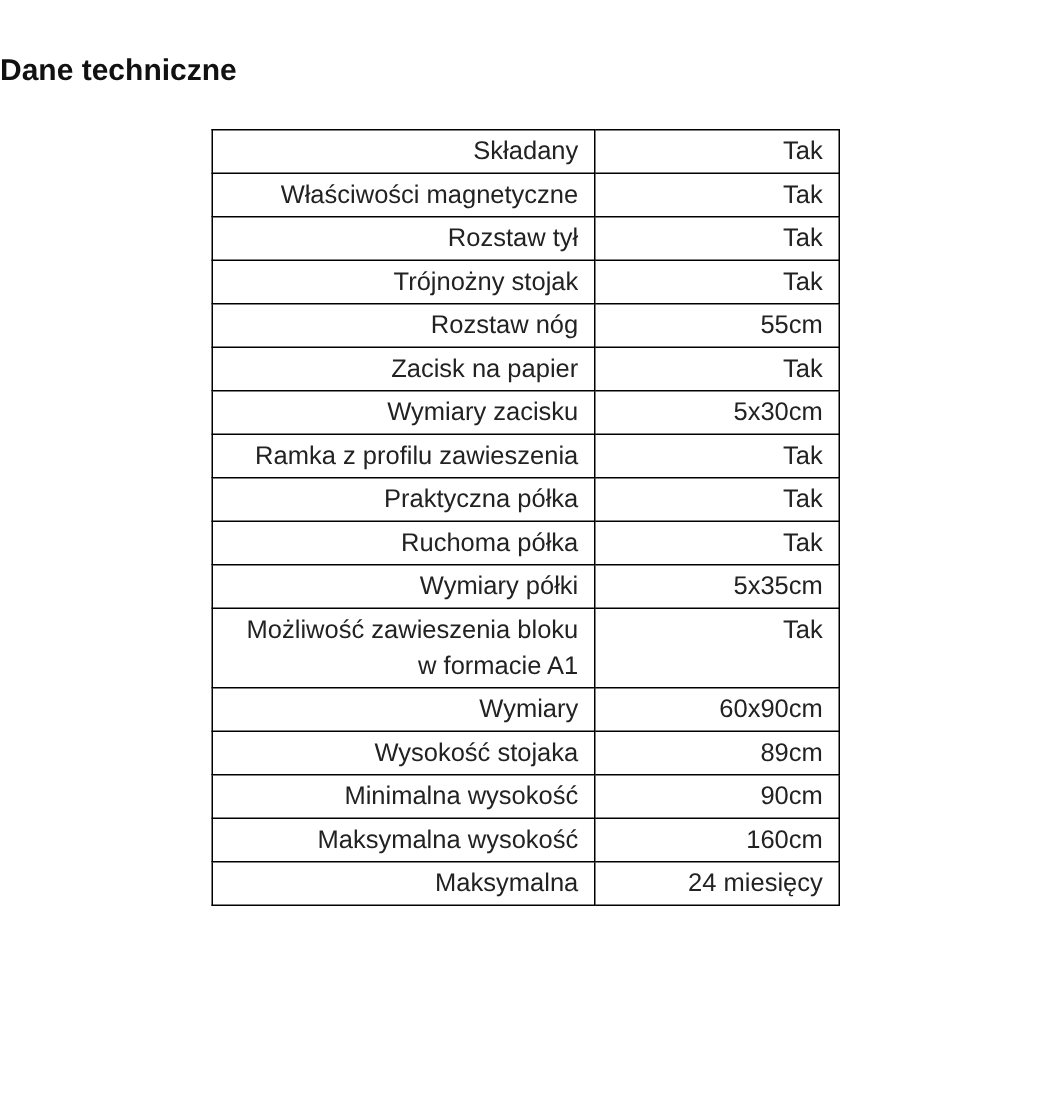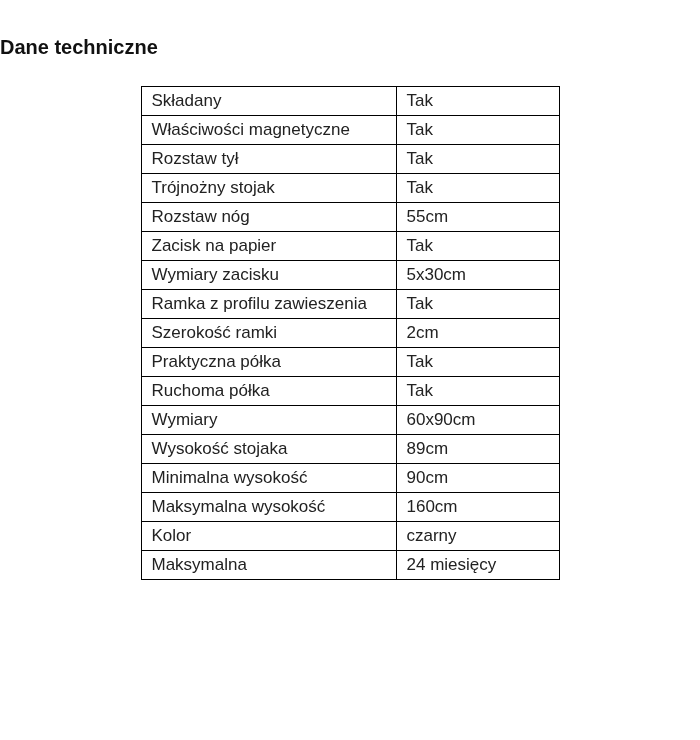--- a/index.html
+++ b/index.html
@@ -30,21 +30,21 @@
   }
   table.specs {
     width: 418px;
     margin: 25px auto 0 auto;
     border-collapse: collapse;
     table-layout: fixed;
   }
   table.specs td {
     border: 1.5px solid #000000;
     vertical-align: baseline;
-    text-align: left;
+    text-align: right;
     font-size: 17px;
     line-height: 24px;
     color: #222222;
     padding: 2px 10px;
     height: 24px;
     overflow-wrap: break-word;
   }
   table.specs col.c-label { width: 255px; }
   table.specs col.c-value { width: 163px; }
 </style>
@@ -86,50 +86,50 @@
         </tr>
         <tr>
           <td>Wymiary zacisku</td>
           <td>5x30cm</td>
         </tr>
         <tr>
           <td>Ramka z profilu zawieszenia</td>
           <td>Tak</td>
         </tr>
         <tr>
-          <td>Szerokość ramki</td>
-          <td>2cm</td>
-        </tr>
-        <tr>
           <td>Praktyczna półka</td>
           <td>Tak</td>
         </tr>
         <tr>
           <td>Ruchoma półka</td>
+          <td>Tak</td>
+        </tr>
+        <tr>
+          <td>Wymiary półki</td>
+          <td>5x35cm</td>
+        </tr>
+        <tr>
+          <td>Możliwość zawieszenia bloku w formacie A1</td>
           <td>Tak</td>
         </tr>
         <tr>
           <td>Wymiary</td>
           <td>60x90cm</td>
         </tr>
         <tr>
           <td>Wysokość stojaka</td>
           <td>89cm</td>
         </tr>
         <tr>
           <td>Minimalna wysokość</td>
           <td>90cm</td>
         </tr>
         <tr>
           <td>Maksymalna wysokość</td>
           <td>160cm</td>
         </tr>
         <tr>
-          <td>Kolor</td>
-          <td>czarny</td>
-        </tr>
-        <tr>
           <td>Maksymalna</td>
           <td>24 miesięcy</td>
         </tr>
       </tbody>
   </table>
 </div>
 
 </body></html>

